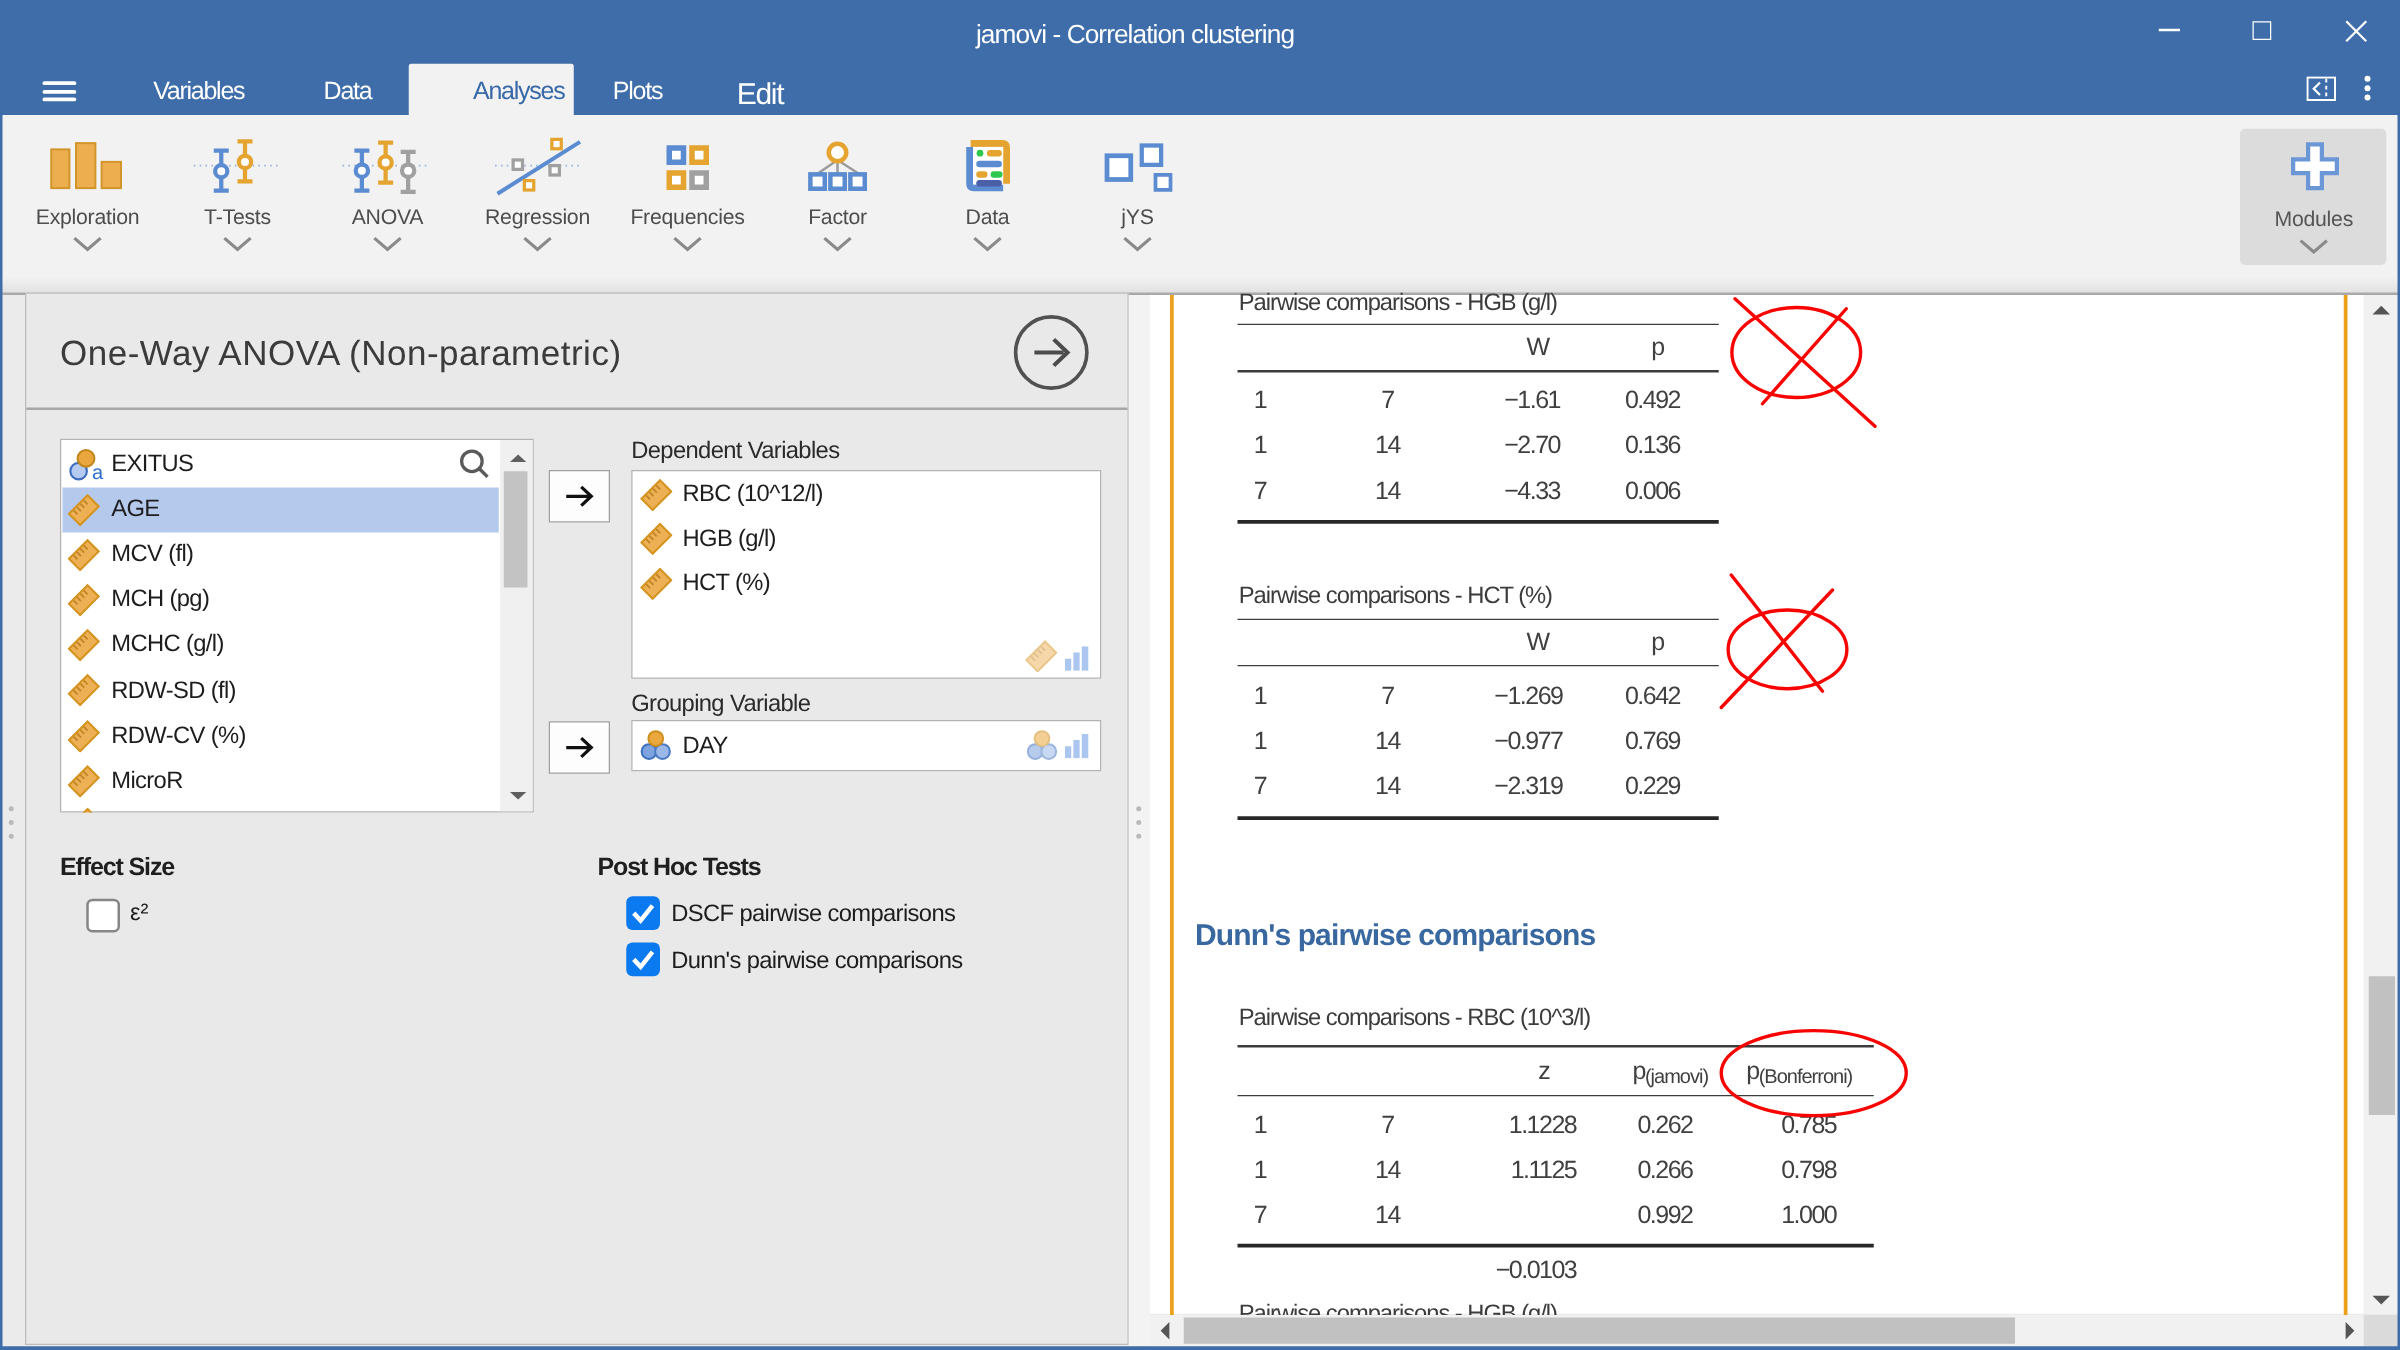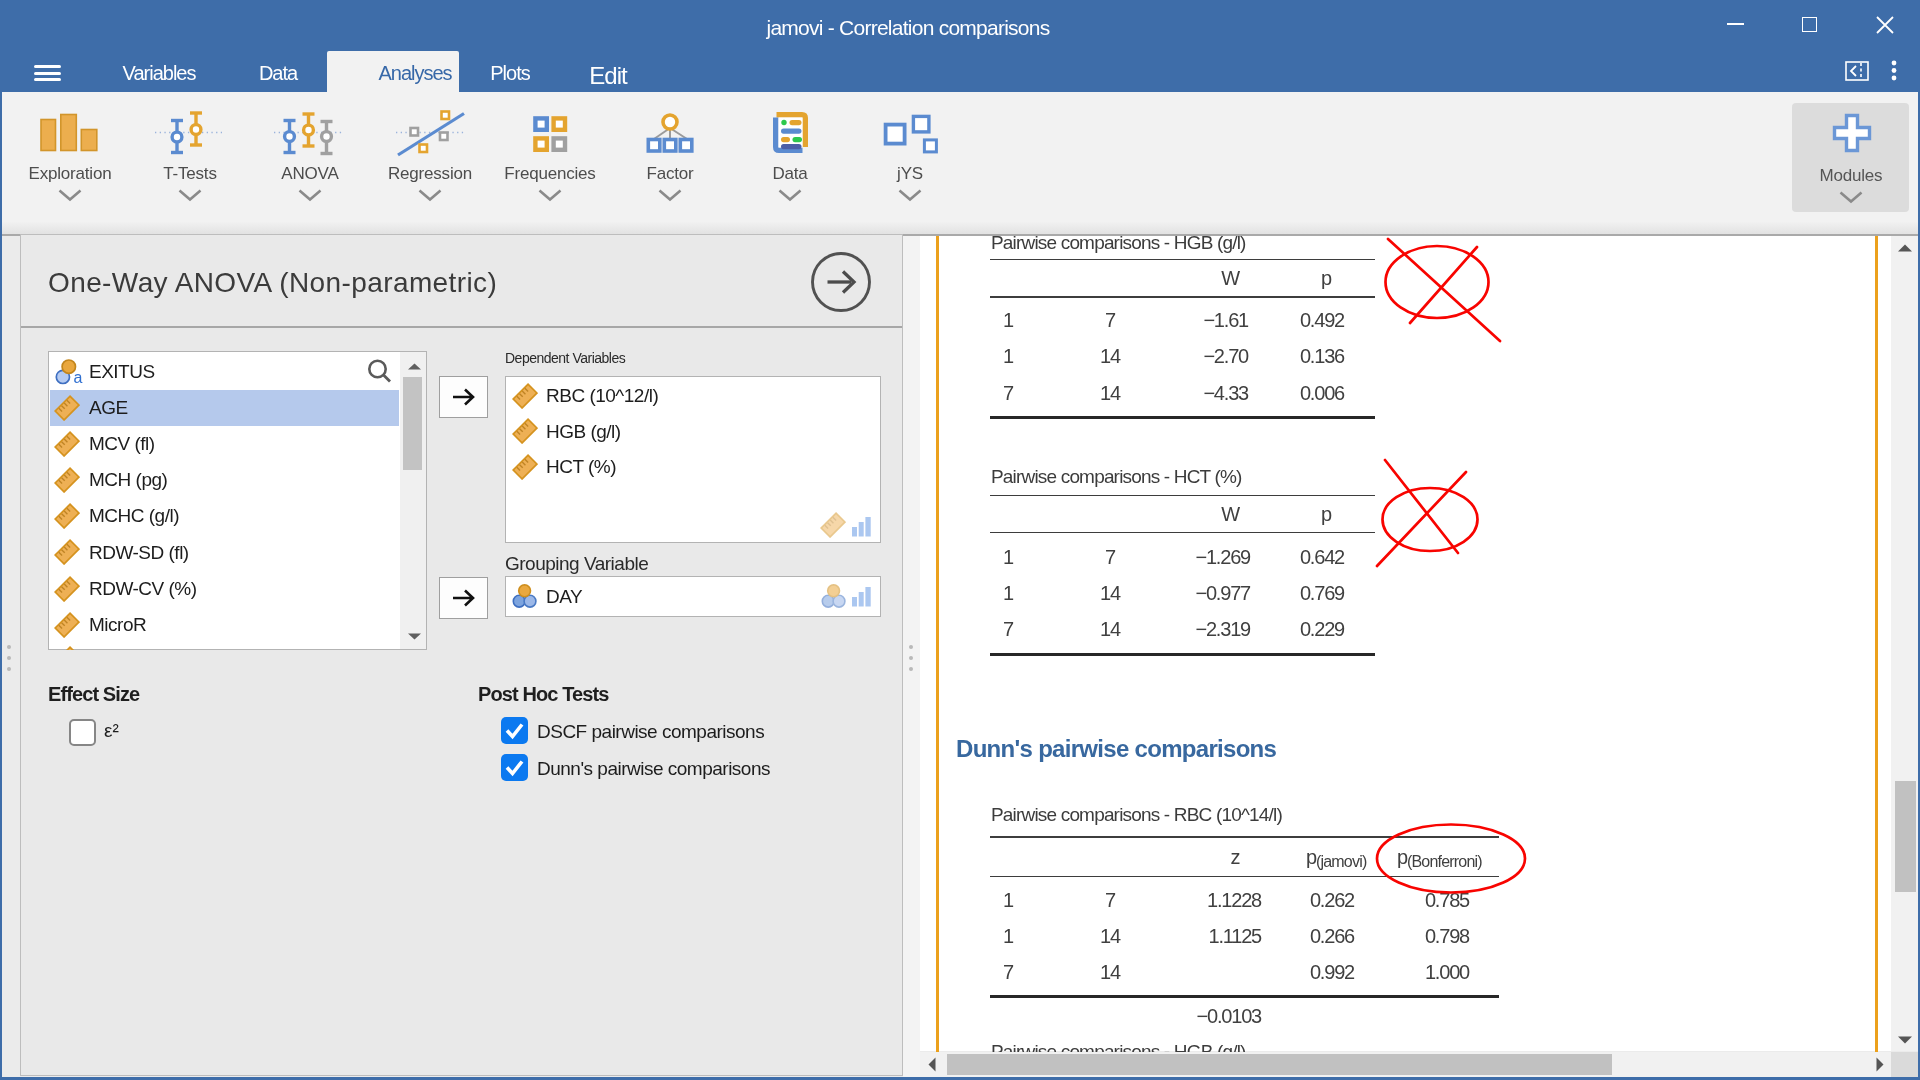--- a/index.html
+++ b/index.html
@@ -5,21 +5,21 @@
 * { margin:0; padding:0; box-sizing:border-box; }
 html,body { width:1920px; height:1080px; overflow:hidden; }
 body { font-family:"Liberation Sans",sans-serif; background:#ebebeb; position:relative; }
 .abs { position:absolute; }
 .txt { position:absolute; white-space:pre; }
 </style>
 </head>
 <body>
 
 <div class="abs" id="titlebar" style="left:0;top:0;width:1920px;height:92px;background:#3e6da9;"></div>
-<div class="txt" style="left:0;top:16px;width:1816px;text-align:center;font-size:21px;letter-spacing:-0.75px;color:#ffffff;">jamovi - Correlation comparisons</div>
+<div class="txt" style="left:0;top:16px;width:1816px;text-align:center;font-size:21px;letter-spacing:-0.75px;color:#ffffff;">jamovi - Correlation clustering</div>
 
 <div class="abs" style="left:1727px;top:23px;width:17px;height:2.4px;background:#fff;"></div>
 <div class="abs" style="left:1802px;top:17px;width:15px;height:15px;border:1.6px solid #fff;"></div>
 <svg class="abs" style="left:1876px;top:16px;" width="18" height="18" viewBox="0 0 18 18">
     <path d="M1 1 L17 17 M17 1 L1 17" stroke="#fff" stroke-width="1.8"></path>
   </svg>
 
 <div class="abs" style="left:34px;top:65px;width:27px;height:3.4px;background:#fff;border-radius:2px;"></div>
 <div class="abs" style="left:34px;top:71.5px;width:27px;height:3.4px;background:#fff;border-radius:2px;"></div>
 <div class="abs" style="left:34px;top:78px;width:27px;height:3.4px;background:#fff;border-radius:2px;"></div>
@@ -279,21 +279,21 @@
 
 <div class="abs" style="left:439px;top:375.5px;width:49px;height:42px;background:#fdfdfd;border:1.4px solid #9f9f9f;"></div>
 <svg class="abs" style="left:439px;top:375.5px;" width="49" height="42" viewBox="0 0 49 42">
     <path d="M14 21 L33 21 M26 13.5 L34 21 L26 28.5" fill="none" stroke="#111" stroke-width="2.6"></path>
   </svg>
 <div class="abs" style="left:439px;top:577px;width:49px;height:42px;background:#fdfdfd;border:1.4px solid #9f9f9f;"></div>
 <svg class="abs" style="left:439px;top:577px;" width="49" height="42" viewBox="0 0 49 42">
     <path d="M14 21 L33 21 M26 13.5 L34 21 L26 28.5" fill="none" stroke="#111" stroke-width="2.6"></path>
   </svg>
 
-<div class="txt" style="left:505px;top:350px;font-size:14px;letter-spacing:-0.5px;color:#2a2a2a;">Dependent Variables</div>
+<div class="txt" style="left:505px;top:350px;font-size:19px;letter-spacing:-0.5px;color:#2a2a2a;">Dependent Variables</div>
 <div class="abs" style="left:505px;top:375.5px;width:375.5px;height:167.5px;background:#fff;border:1.2px solid #b3b3b3;"></div>
 <div class="ditem" style="top:385.2px;">RBC (10^12/l)</div>
 <div class="ditem" style="top:420.8px;">HGB (g/l)</div>
 <div class="ditem" style="top:456.4px;">HCT (%)</div>
 
 <div class="txt" style="left:505px;top:552.5px;font-size:19px;letter-spacing:-0.5px;color:#2a2a2a;">Grouping Variable</div>
 <div class="abs" style="left:505px;top:575.5px;width:375.5px;height:41px;background:#fff;border:1.2px solid #b3b3b3;"></div>
 <div class="ditem" style="top:585.8px;">DAY</div>
 
 <svg class="abs" style="left:512px;top:382.7px;" width="26" height="26">
@@ -396,21 +396,21 @@
 <div class="tc tr" style="left:1148px;top:580.8px;width:102px;">−0.977</div>
 <div class="tc tr" style="left:1244px;top:580.8px;width:100px;">0.769</div>
 <div class="tc tm" style="left:988px;top:616.9px;width:40px;">7</div>
 <div class="tc tm" style="left:1090px;top:616.9px;width:40px;">14</div>
 <div class="tc tr" style="left:1148px;top:616.9px;width:102px;">−2.319</div>
 <div class="tc tr" style="left:1244px;top:616.9px;width:100px;">0.229</div>
 <div class="trule2" style="left:990px;top:652.8px;width:384.5px;"></div>
 
 <div class="txt" style="left:956px;top:735px;font-size:24px;font-weight:bold;letter-spacing:-0.7px;color:#38689f;">Dunn's pairwise comparisons</div>
 
-<div class="ttitle" style="left:991px;top:804.3px;">Pairwise comparisons - RBC (10^14/l)</div>
+<div class="ttitle" style="left:991px;top:804.3px;">Pairwise comparisons - RBC (10^3/l)</div>
 <div class="trule" style="left:990px;top:836.2px;width:508.5px;"></div>
 <div class="tc tm" style="left:1205px;top:844.5px;width:60px;">z</div>
 <div class="tc" style="left:1306px;top:844.5px;">p<span style="font-size:16px;letter-spacing:-0.8px;position:relative;top:3px;">(jamovi)</span></div>
 <div class="tc" style="left:1397px;top:844.5px;">p<span style="font-size:16px;letter-spacing:-0.8px;position:relative;top:3px;">(Bonferroni)</span></div>
 <div class="trule" style="left:990px;top:875.7px;width:508.5px;"></div>
 <div class="tc tm" style="left:988px;top:888.4px;width:40px;">1</div>
 <div class="tc tm" style="left:1090px;top:888.4px;width:40px;">7</div>
 <div class="tc tr" style="left:1155px;top:888.4px;width:106px;">1.1228</div>
 <div class="tc tr" style="left:1254px;top:888.4px;width:100px;">0.262</div>
 <div class="tc tr" style="left:1369px;top:888.4px;width:100px;">0.785</div>

